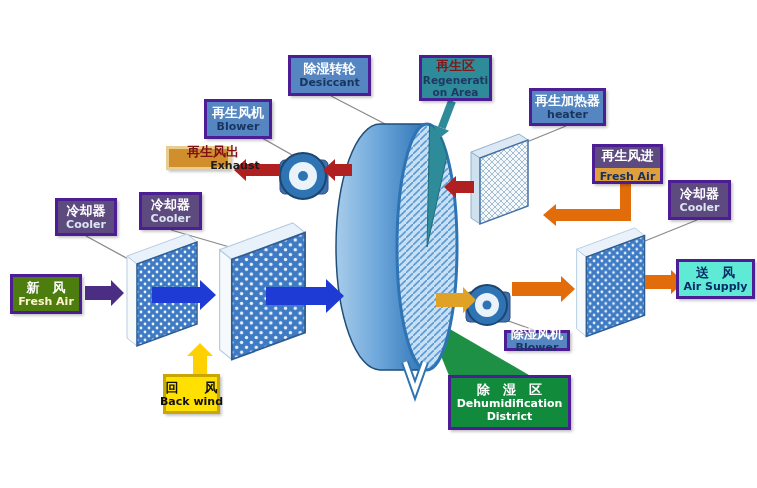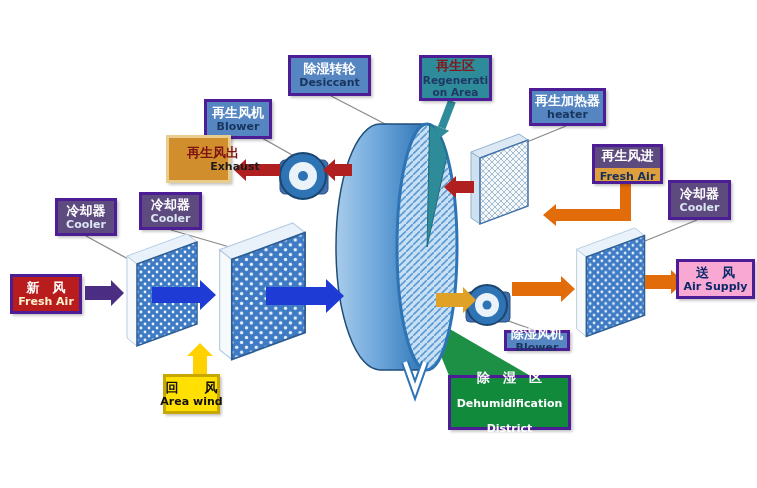--- a/index.html
+++ b/index.html
@@ -27,28 +27,28 @@
   .box-blue .en{color:#17355E;}
   .box-teal{background:#2E8B9A;}
   .box-teal .zh{color:#7E1A1A;}
   .box-teal .en{color:#1F3864;}
   .box-orange{background:#D08E2D;border-color:#E8CD8F;}
   .box-orange .zh{color:#7E1212;}
   .box-orange .en{color:#1c1c1c;margin-left:44px;}
   .box-purple{background:#5D4A7E;}
   .box-purple .zh{color:#ffffff;}
   .box-purple .en{color:#DCE6F2;}
-  .box-indigo{background:#b91c1c;}
+  .box-indigo{background:#4d7c0f;}
   .box-indigo .zh{color:#ffffff;}
   .box-indigo .en{color:#FFF2CC;}
   .box-yellow{background:#FFE000;border-color:#C8A800;}
   .box-yellow .zh,.box-yellow .en{color:#101010;}
-  .box-green{background:#118A3C;gap:12px;}
+  .box-green{background:#118A3C;}
   .box-green .zh,.box-green .en{color:#ffffff;}
-  .box-cyan{background:#f9a8d4;}
+  .box-cyan{background:#5eead4;}
   .box-cyan .zh,.box-cyan .en{color:#0A2A6B;}
   .box-two{padding:0;overflow:hidden;}
   .box-two .two-top{background:#5D4A7E;color:#fff;width:100%;padding:3px 0;font-size:13px;font-family:Liberation Mono, monospace;}
   .box-two .two-bottom{background:#DF9F3C;color:#16305C;width:100%;padding:2px 0;font-size:11px;}
 </style>
 </head>
 <body>
 
 <div id="stage">
 
@@ -164,21 +164,21 @@
     <div class="zh">再生区</div>
     <div class="en small">Regenerati</div>
     <div class="en small">on Area</div>
   </div>
 
   <div class="label-box box-blue" style="left:529px;top:88px;width:77px;height:38px;">
     <div class="zh">再生加热器</div>
     <div class="en">heater</div>
   </div>
 
-  <div class="label-box box-orange" style="left:166px;top:135px;width:65px;height:48px;padding-left:32px;">
+  <div class="label-box box-orange" style="left:166px;top:146px;width:65px;height:24px;padding-left:32px;">
     <div class="zh">再生风出</div>
     <div class="en">Exhaust</div>
   </div>
 
   <div class="label-box box-two" style="left:592px;top:144px;width:71px;height:40px;">
     <div class="two-top">再生风进</div>
     <div class="two-bottom">Fresh Air</div>
   </div>
 
   <div class="label-box box-purple" style="left:55px;top:198px;width:62px;height:38px;">
@@ -196,21 +196,21 @@
     <div class="en">Cooler</div>
   </div>
 
   <div class="label-box box-indigo" style="left:10px;top:274px;width:72px;height:40px;">
     <div class="zh">新　风</div>
     <div class="en">Fresh Air</div>
   </div>
 
   <div class="label-box box-yellow" style="left:163px;top:374px;width:57px;height:40px;">
     <div class="zh">回　　风</div>
-    <div class="en">Area wind</div>
+    <div class="en">Back wind</div>
   </div>
 
   <div class="label-box box-blue" style="left:504px;top:330px;width:66px;height:21px;">
     <div class="zh">除湿风机</div>
     <div class="en">Blower</div>
   </div>
 
   <div class="label-box box-green" style="left:448px;top:375px;width:123px;height:55px;">
     <div class="zh">除　湿　区</div>
     <div class="en">Dehumidification</div>

